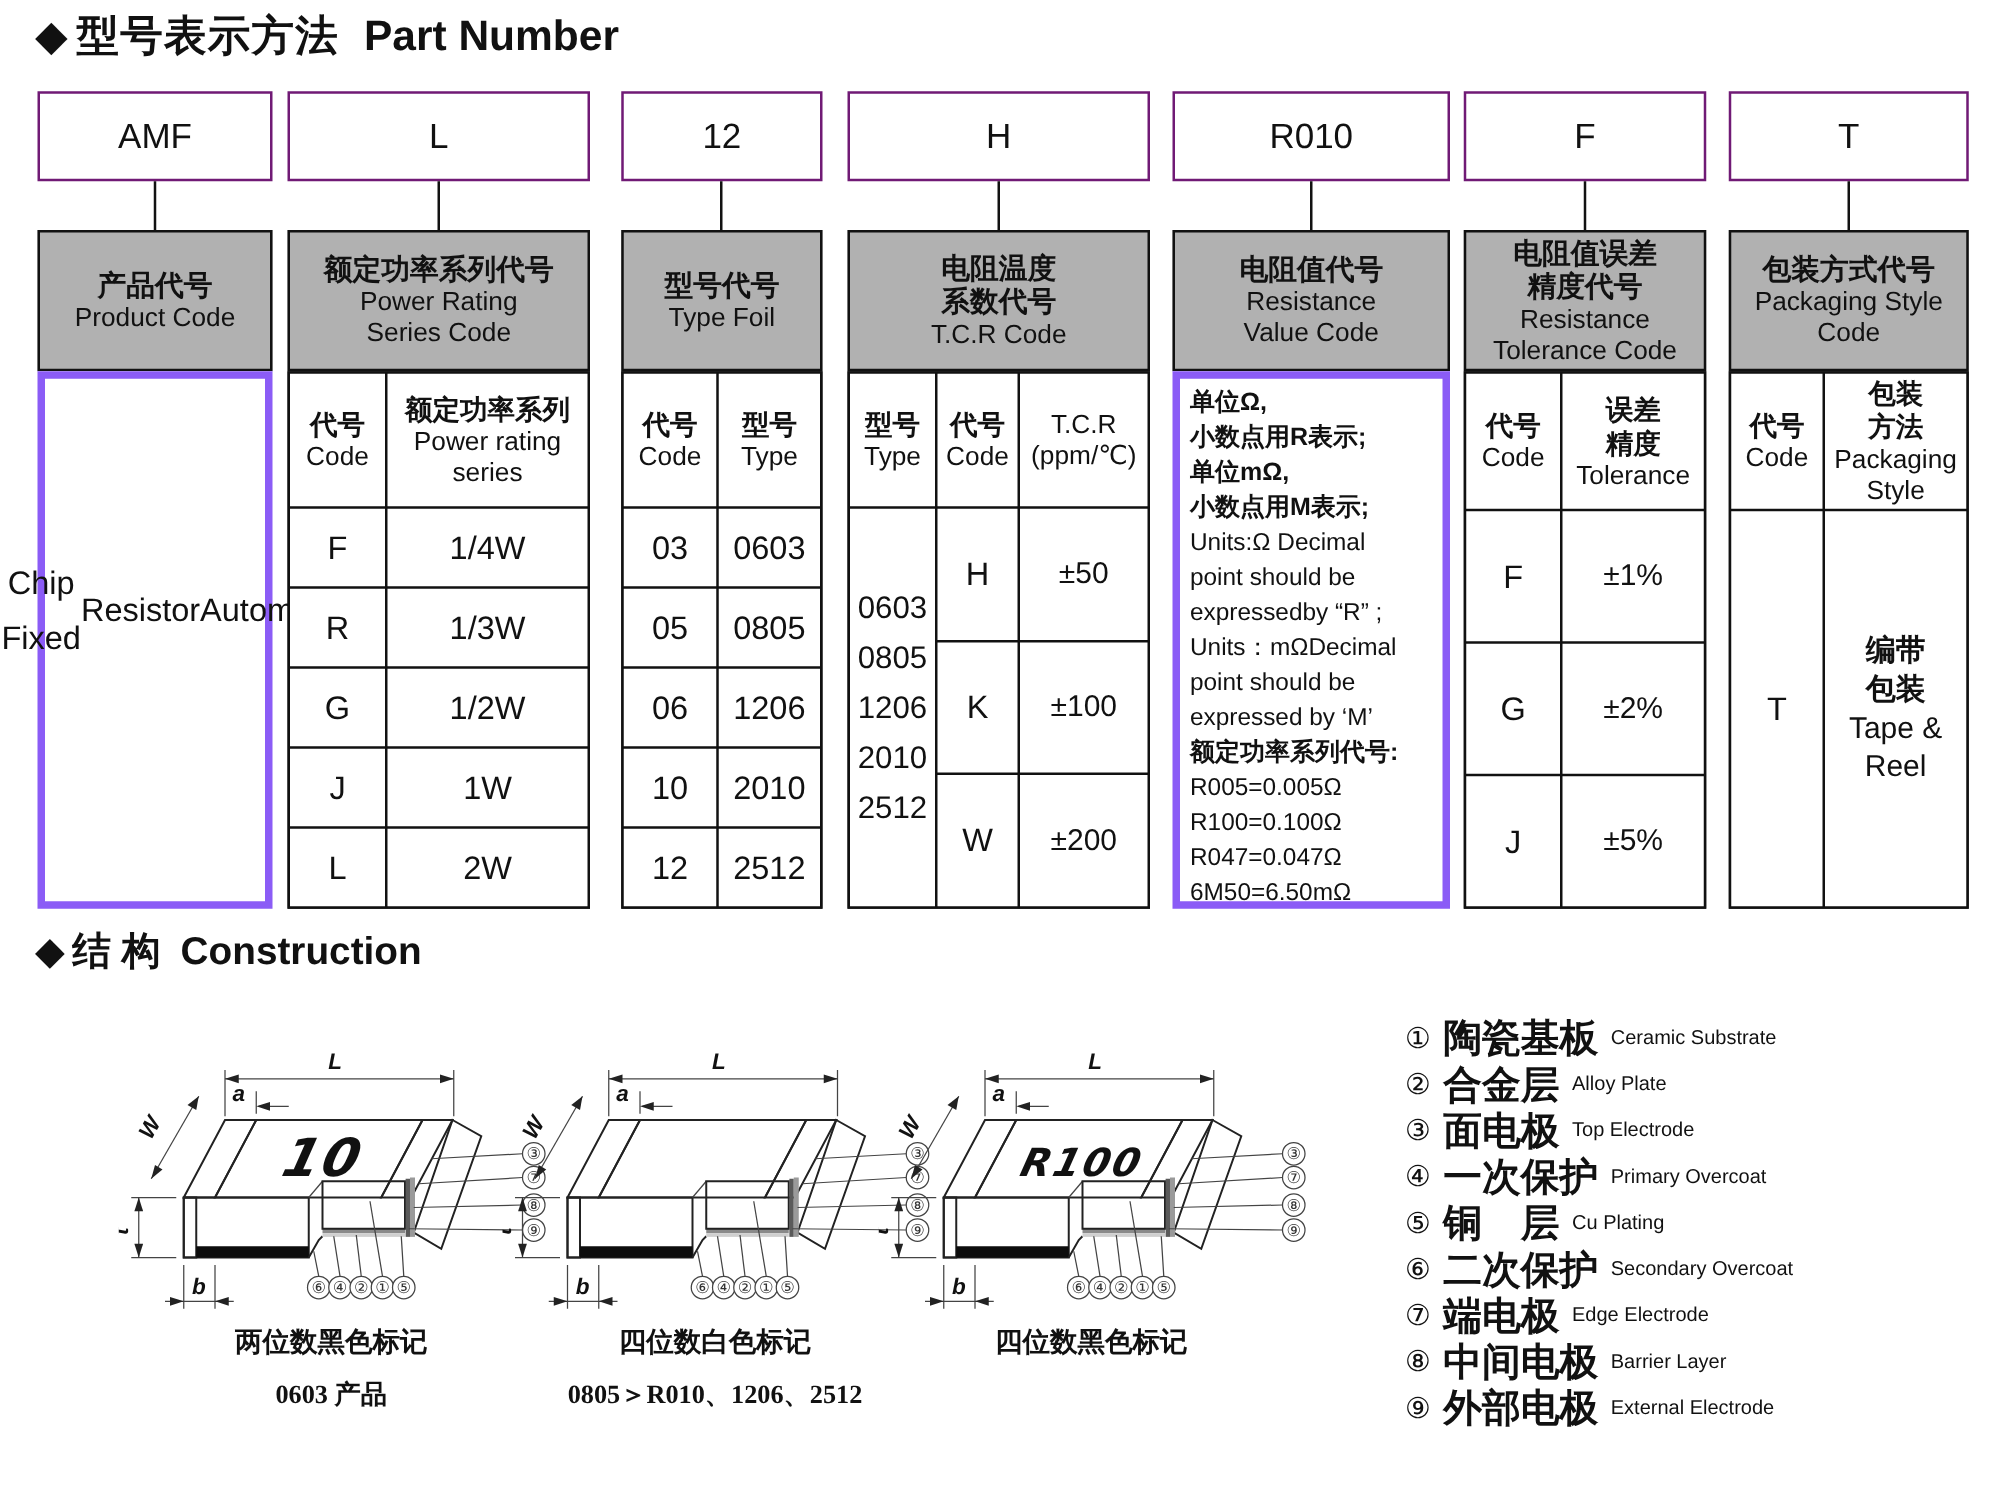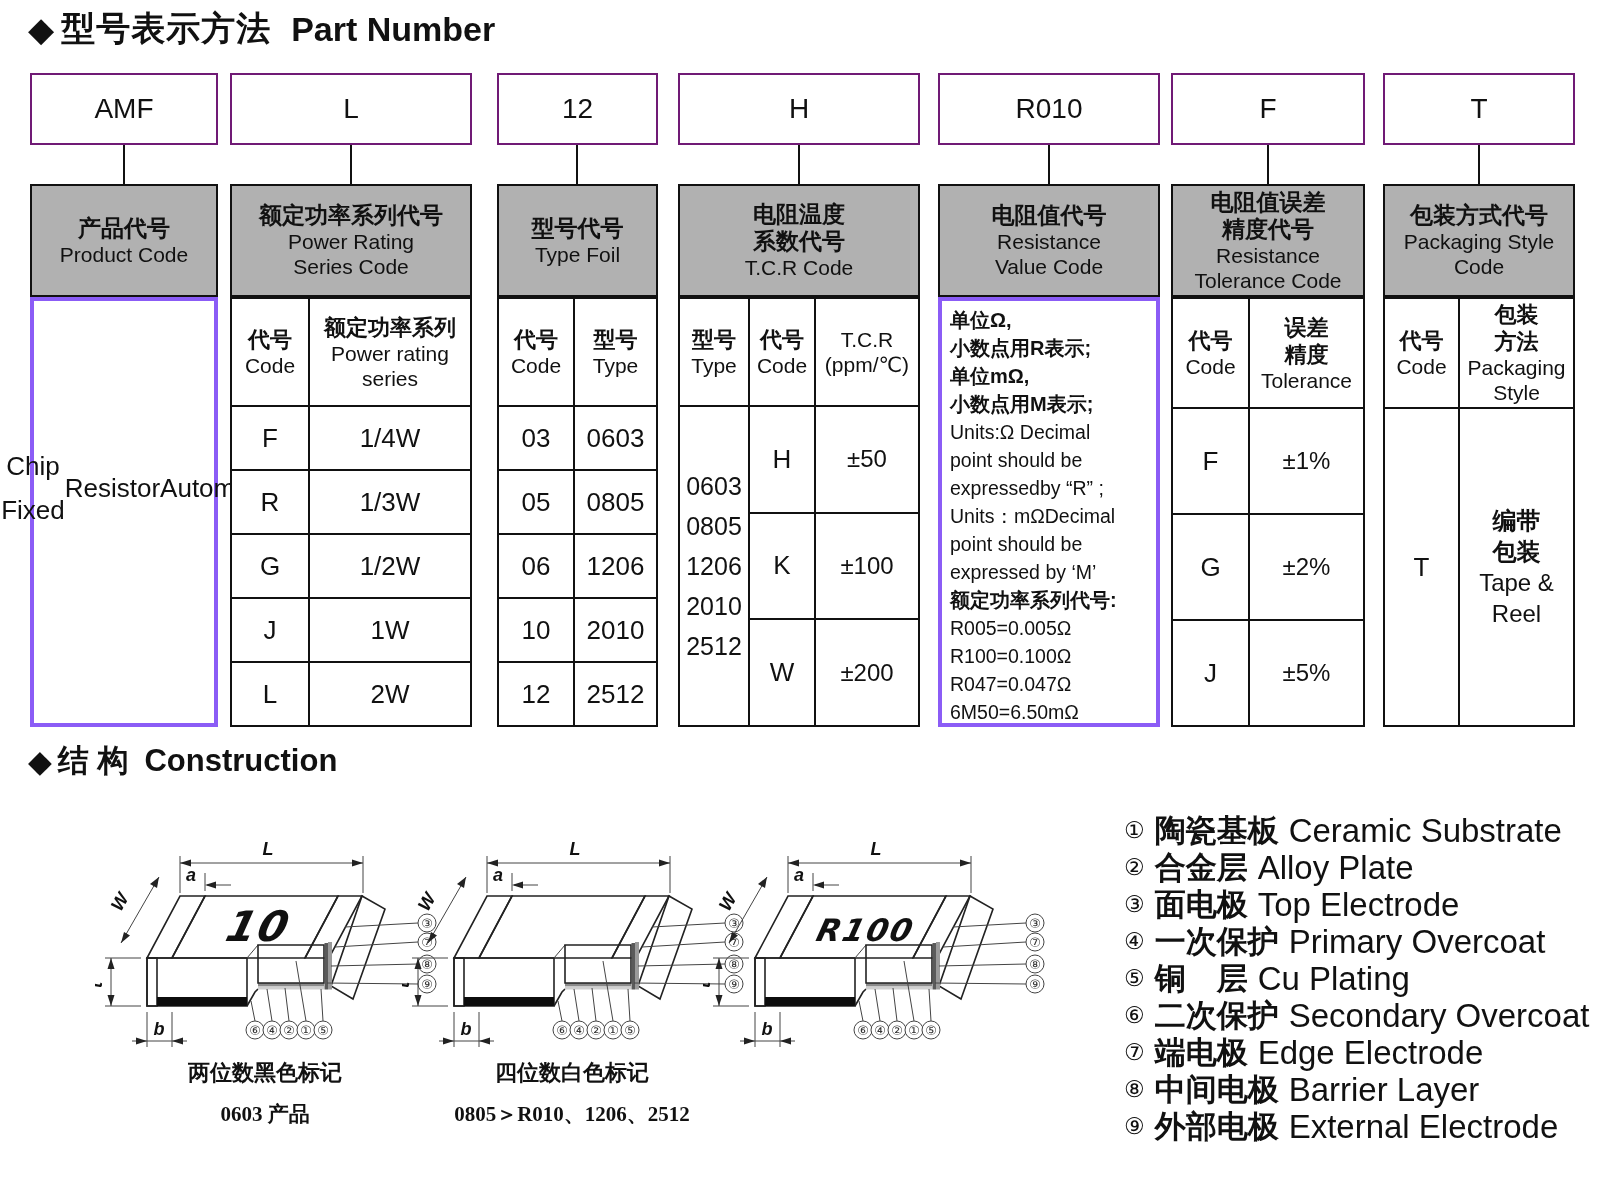--- a/index.html
+++ b/index.html
@@ -11,21 +11,21 @@
   .h2{top:740px;left:28px;font-size:31px;font-weight:bold;display:flex;align-items:center;gap:6px;}
   .h2 .en{margin-left:10px;}
   
   .vbox{top:73px;height:72px;border:2px solid #701a75;background:#fff;display:flex;align-items:center;justify-content:center;font-size:28px;}
   .conn{top:145px;width:2px;height:39px;background:#111;}
   
   .glabel{top:184px;height:113px;border:2px solid #111;background:#b1b1b1;display:flex;flex-direction:column;align-items:center;justify-content:center;text-align:center;}
   .glabel .zh{font-size:23px;font-weight:bold;line-height:27px;}
   .glabel .en{font-size:21px;line-height:25px;}
   
-  .box{top:297px;height:430px;border:4px solid #8b5cf6;background:#fff;}
+  .box{top:297px;height:430px;border:6px solid #8b5cf6;background:#fff;}
   .tbl{top:297px;height:430px;border:2px solid #111;background:#111;display:grid;gap:2px;}
   .c{background:#fff;display:flex;flex-direction:column;align-items:center;justify-content:center;text-align:center;}
   .hz{font-size:22px;font-weight:bold;line-height:27px;}
   .he{font-size:21px;line-height:25px;}
   .lg{font-size:26px;}
   .md{font-size:24px;}
   .col-power{grid-template-columns:76px 1fr;grid-template-rows:106px repeat(5,1fr);}
   .col-type{grid-template-columns:74px 1fr;grid-template-rows:106px repeat(5,1fr);}
   .col-tcr{grid-template-columns:68px 64px 1fr;grid-template-rows:106px repeat(3,1fr);}
   .col-tol{grid-template-columns:75px 1fr;grid-template-rows:108px repeat(3,1fr);}
@@ -43,21 +43,21 @@
   .pk-lines div{font-size:24px;line-height:31px;}
   .pk-lines div:nth-child(-n+2){font-weight:bold;}
   
   .chip{width:380px;}
   .cap1{margin-top:-4px;width:340px;text-align:center;font-size:22px;font-weight:bold;}
   .cap2{margin-top:12px;width:340px;text-align:center;font-size:21px;font-weight:bold;font-family:"Liberation Serif","DejaVu Serif",serif;}
   .legend{top:812px;left:1124px;width:478px;}
   .li{height:37px;display:flex;align-items:center;font-size:24px;white-space:nowrap;}
   .li .n{margin-right:10px;font-size:23px;}
   .li .zh{font-weight:bold;margin-right:10px;font-size:31px;}
-  .li .en{font-size:33px;}
+  .li .en{font-size:16px;}
   svg .ln{stroke:#222;stroke-width:1.6;fill:none;}
   svg .thin{stroke:#444;stroke-width:1;fill:none;}
   svg .dimtxt{font-size:18px;font-weight:bold;font-style:italic;fill:#111;}
   svg .mark{font-weight:bold;font-style:italic;font-family:"DejaVu Sans",sans-serif;letter-spacing:2px;}
   svg .cnum{font-size:13px;fill:#333;}
 </style>
 </head>
 <body>
 
 <div class="abs h1">
@@ -582,20 +582,21 @@
       <circle cx="211" cy="207" r="9" fill="#fff" stroke="#444"></circle>
       <circle cx="228" cy="207" r="9" fill="#fff" stroke="#444"></circle>
       <text class="cnum" x="160" y="211.5" text-anchor="middle">⑥</text>
       <text class="cnum" x="177" y="211.5" text-anchor="middle">④</text>
       <text class="cnum" x="194" y="211.5" text-anchor="middle">②</text>
       <text class="cnum" x="211" y="211.5" text-anchor="middle">①</text>
       <text class="cnum" x="228" y="211.5" text-anchor="middle">⑤</text>
     </g>
   </svg>
 
+  <div class="cap1">四位数黑色标记</div>
 </div>
 
 <div class="abs legend">
   <div class="li">
       <span class="n">①</span>
       <span class="zh">陶瓷基板</span>
       <span class="en">Ceramic Substrate</span>
     </div>
   <div class="li">
       <span class="n">②</span>

